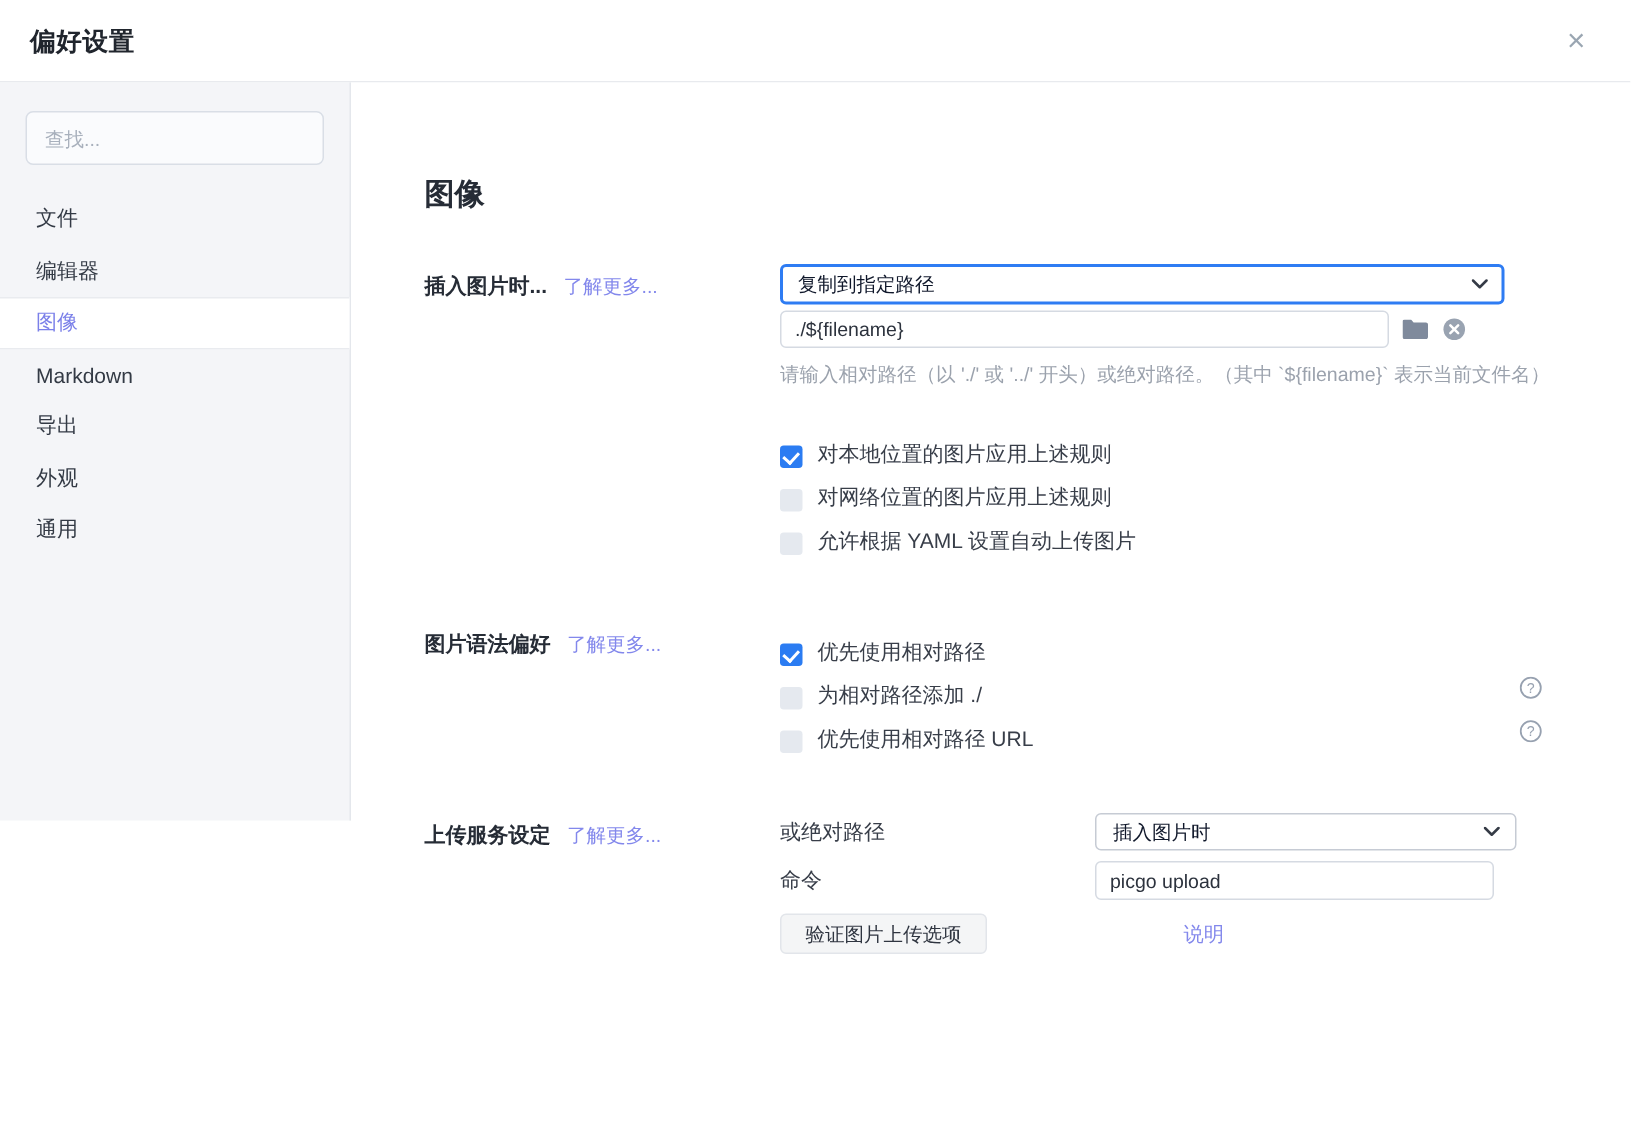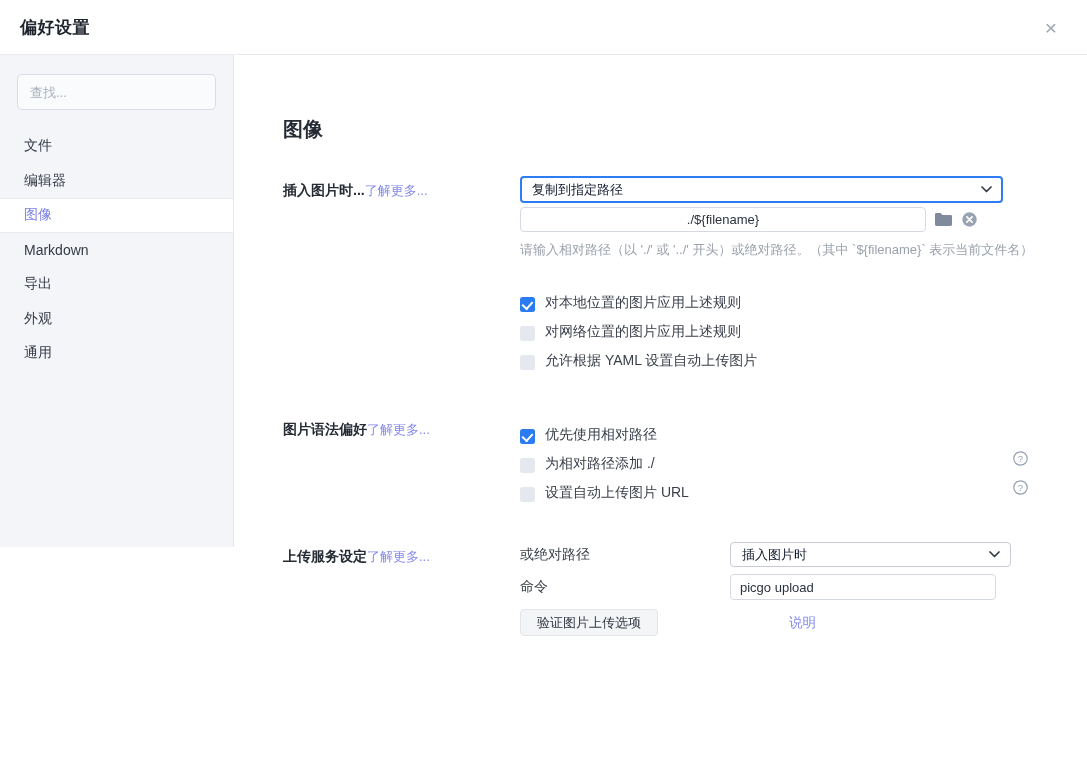--- a/index.html
+++ b/index.html
@@ -46,41 +46,41 @@
   .side-item[data-active="true"] {
     background:#fff; color:#7b80e9;
     border-top:1px solid #e9ebef; border-bottom:1px solid #e9ebef;
   }
 
   
   .main { flex:1; background:#fff; padding:61px 0 0 49px; }
   .page-heading { font-size:20px; font-weight:bold; color:#262c36; margin-bottom:33px; }
 
   .form-row { display:flex; align-items:flex-start; }
-  .label-col { width:237px; flex:0 0 237px; display:flex; padding-top:6px; }
+  .label-col { width:237px; flex:0 0 237px; display:flex; gap:11px; padding-top:6px; }
   .group-label { font-size:14px; font-weight:bold; color:#262c36; white-space:nowrap; }
   .learn-link { font-size:13px; color:#8388ec; cursor:pointer; white-space:nowrap; }
   .control-col { width:520px; position:relative; }
 
   .select {
     height:27px; border:1px solid #c6cbd4; border-radius:4px; background:#fff;
     display:flex; align-items:center; justify-content:space-between;
     padding:0 10px 0 11px; font-size:13px; color:#0f172a; cursor:pointer;
   }
   .select.focused { border:2px solid #2e7cf3; padding:0 9px 0 10px; }
   .select .chev { display:flex; align-items:center; }
 
   .text-input {
     height:25px; border:1px solid #d5dae2; border-radius:4px; background:#fff;
     font-size:13px; color:#2c323d; padding:0 9px; font-family:inherit; outline:none;
   }
 
   .sel-main { width:483px; }
   .path-row { display:flex; align-items:center; margin-top:4px; gap:8px; }
-  .path-input { width:406px;text-align:center; }
+  .path-input { width:406px; }
   .icon-btn { display:flex; align-items:center; cursor:pointer; padding:1px; }
   .hint { font-size:13px; color:#9ba2ad; margin-top:9px; }
 
   .cb-group { margin-top:24px; }
   .cb-row { display:flex; align-items:flex-end; height:29px; position:relative; }
   .cb {
     width:15px; height:15px; border-radius:2.5px; background:#e5e9ef;
     flex:0 0 15px; cursor:pointer; position:relative;
   }
   .cb[data-checked="true"] { background:#2b7cf2; }
@@ -199,21 +199,21 @@
             <span class="cb-label">为相对路径添加 ./</span>
             <span class="help-icon">
               <svg width="15" height="15" viewBox="0 0 15 15">
                   <circle cx="7.5" cy="7.5" r="6.7" fill="none" stroke="#97a1b0" stroke-width="1.2"></circle>
                   <text x="7.5" y="10.8" text-anchor="middle" font-size="9.5" font-family="Liberation Sans, sans-serif" fill="#97a1b0">?</text>
                 </svg>
             </span>
           </div>
           <div class="cb-row">
             <span class="cb" data-checked="false"></span>
-            <span class="cb-label">设置自动上传图片 URL</span>
+            <span class="cb-label">优先使用相对路径 URL</span>
             <span class="help-icon">
               <svg width="15" height="15" viewBox="0 0 15 15">
                   <circle cx="7.5" cy="7.5" r="6.7" fill="none" stroke="#97a1b0" stroke-width="1.2"></circle>
                   <text x="7.5" y="10.8" text-anchor="middle" font-size="9.5" font-family="Liberation Sans, sans-serif" fill="#97a1b0">?</text>
                 </svg>
             </span>
           </div>
         </div>
       </div>
 

